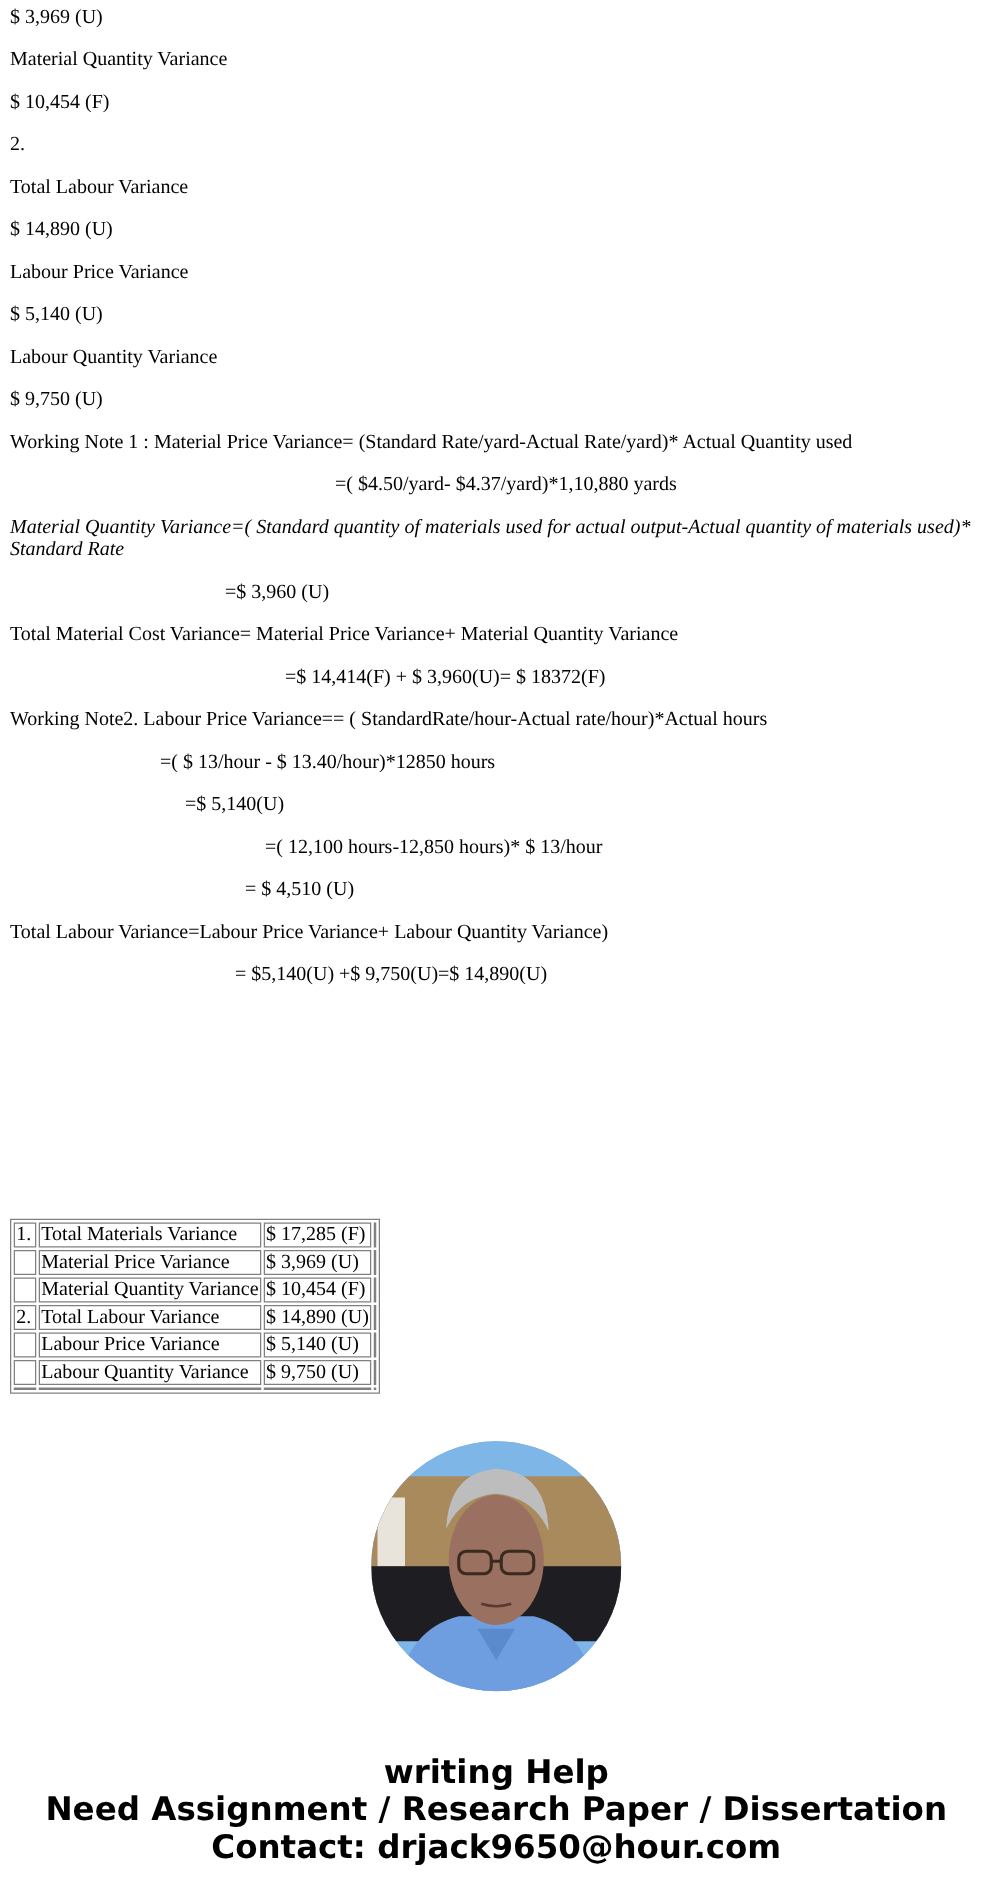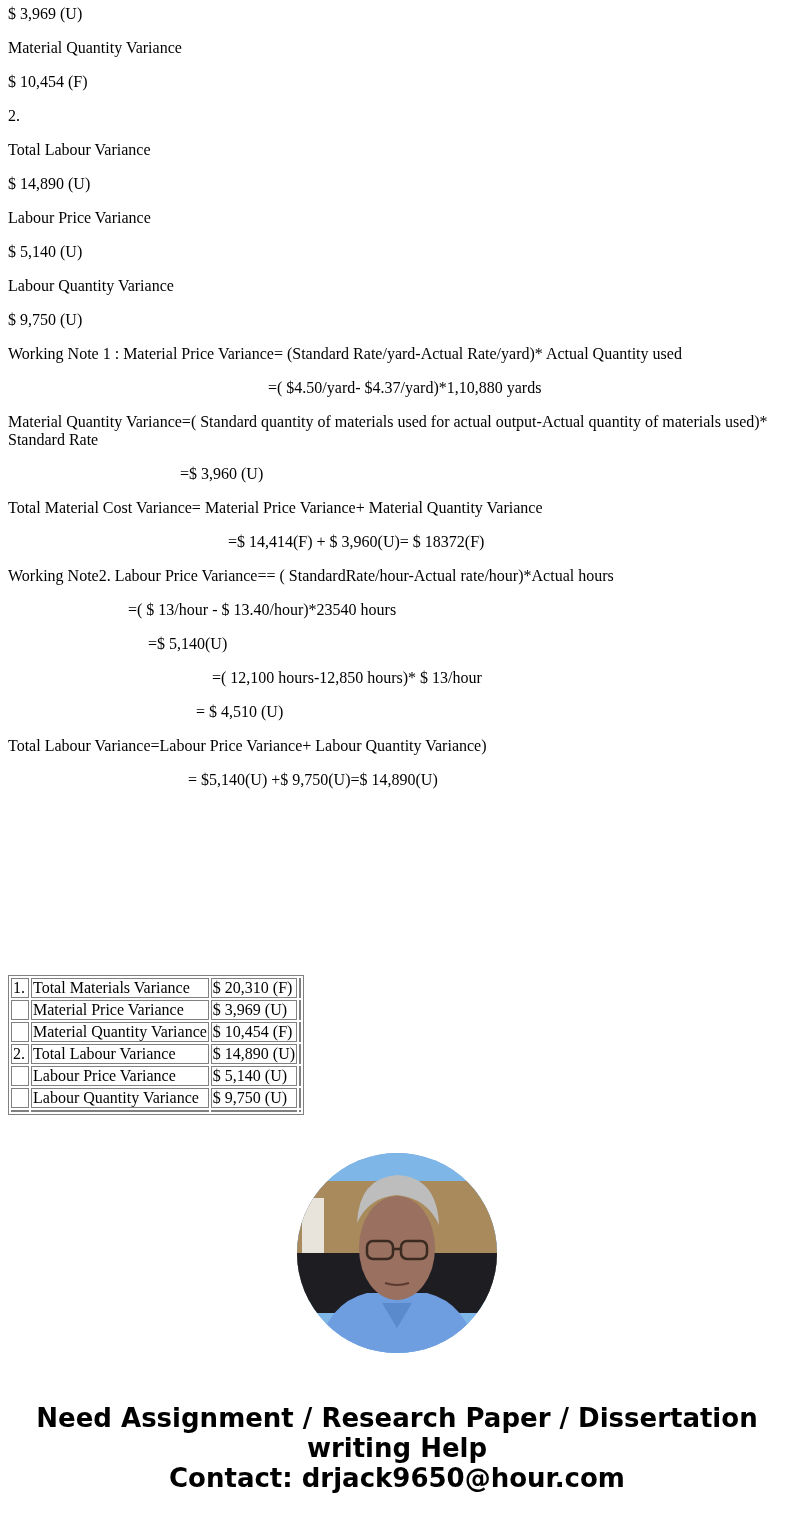--- a/index.html
+++ b/index.html
@@ -8,21 +8,21 @@
     min-height: 1523px;
     font-family: "Liberation Serif", serif;
     font-size: 16px;
     color: #000;
     position: relative;
   }
   .content { padding: 0 8px; }
   p { margin: 0; line-height: 18px; }
   .line { position: relative; height: 34px; }
   .line span { position: absolute; top: 5px; white-space: nowrap; }
-  .wrapline { padding-top: 5px; padding-bottom: 11px; }
+  .wrapline { padding-top: 5px; padding-bottom: 11px; font-style: italic; }
 
   table.summary {
     position: absolute;
     left: 8px;
     top: 975px;
     border: 1px solid #808080;
     border-collapse: separate;
     border-spacing: 2px;
     font-family: "Liberation Serif", serif;
     font-size: 16px;
@@ -108,21 +108,21 @@
   <div class="line">
       <span style="left:0">Total Material Cost Variance= Material Price Variance+ Material Quantity Variance</span>
     </div>
   <div class="line">
       <span style="left:220px">=$ 14,414(F) + $ 3,960(U)= $ 18372(F)</span>
     </div>
   <div class="line">
       <span style="left:0">Working Note2. Labour Price Variance== ( StandardRate/hour-Actual rate/hour)*Actual hours</span>
     </div>
   <div class="line">
-      <span style="left:120px">=( $ 13/hour - $ 13.40/hour)*23540 hours</span>
+      <span style="left:120px">=( $ 13/hour - $ 13.40/hour)*12850 hours</span>
     </div>
   <div class="line">
       <span style="left:140px">=$ 5,140(U)</span>
     </div>
   <div class="line">
       <span style="left:204px">=( 12,100 hours-12,850 hours)* $ 13/hour</span>
     </div>
   <div class="line">
       <span style="left:188px">= $ 4,510 (U)</span>
     </div>
@@ -132,21 +132,21 @@
   <div class="line">
       <span style="left:180px">= $5,140(U) +$ 9,750(U)=$ 14,890(U)</span>
     </div>
 </div>
 
 <table class="summary">
   <tbody>
     <tr>
       <td class="num">1.</td>
       <td>Total Materials Variance</td>
-      <td>$ 20,310 (F)</td>
+      <td>$ 17,285 (F)</td>
       <td class="blank"></td>
     </tr>
     <tr>
       <td class="num"></td>
       <td>Material Price Variance</td>
       <td>$ 3,969 (U)</td>
       <td class="blank"></td>
     </tr>
     <tr>
       <td class="num"></td>
@@ -192,16 +192,16 @@
     <ellipse cx="100" cy="95" rx="38" ry="52" fill="#9a7060"></ellipse>
     <path d="M60 70 Q62 25 100 22 Q140 24 142 72 Q130 45 100 42 Q72 44 60 70 Z" fill="#bdbdbd"></path>
     <rect x="70" y="88" width="26" height="18" rx="6" fill="none" stroke="#3a2a20" stroke-width="2.5"></rect>
     <rect x="104" y="88" width="26" height="18" rx="6" fill="none" stroke="#3a2a20" stroke-width="2.5"></rect>
     <line x1="96" y1="96" x2="104" y2="96" stroke="#3a2a20" stroke-width="2.5"></line>
     <path d="M88 130 Q100 134 112 130" stroke="#5a3a30" stroke-width="2" fill="none"></path>
   </svg>
 </div>
 
 <div class="footer">
+  <div>writing Help</div>
   <div>Need Assignment / Research Paper / Dissertation</div>
-  <div>writing Help</div>
   <div>Contact: drjack9650@hour.com</div>
 </div>
 
 </body></html>

